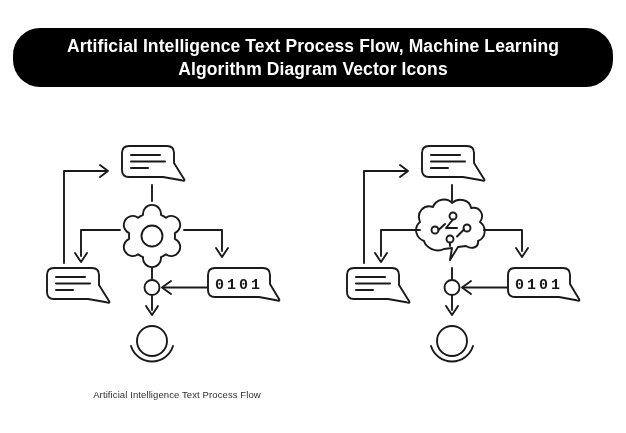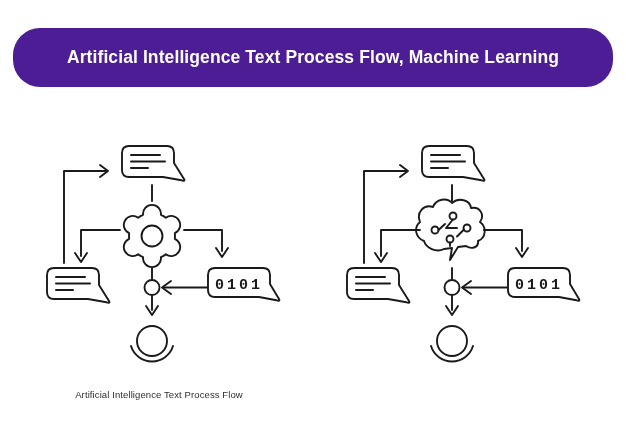--- a/index.html
+++ b/index.html
@@ -7,21 +7,21 @@
     position:relative;
     width:626px;height:433px;
     background:#ffffff;
     font-family:"Liberation Sans", sans-serif;
     overflow:hidden;
   }
   .banner{
     position:absolute;
     left:13px;top:28px;
     width:600px;height:59px;
-    background:#4c1d95;
+    background:#000000;
     border-radius:27px;
     display:flex;flex-direction:column;
     align-items:center;justify-content:center;
     text-align:center;
   }
   .banner-line{
     color:#ffffff;
     font-size:17.5px;
     font-weight:700;
     line-height:1.3;
@@ -33,37 +33,38 @@
   }
   .caption{
     position:absolute;
     top:389px;
     width:260px;
     text-align:center;
     font-size:9.5px;
     color:#2e2e2e;
     letter-spacing:0.1px;
   }
-  .caption-left{left:29px;}
+  .caption-left{left:47px;}
   .caption-right{left:334px;}
   .binary-text{
     font-family:"Liberation Mono","DejaVu Sans Mono",monospace;
     font-size:15px;
     font-weight:600;
     letter-spacing:3px;
     fill:#1a1a1a;
   }
 </style>
 </head>
 <body>
 
 <div class="canvas">
 
   <div class="banner">
     <div class="banner-line">Artificial Intelligence Text Process Flow, Machine Learning</div>
+    <div class="banner-line">Algorithm Diagram Vector Icons</div>
   </div>
 
   <svg class="diagram-svg" width="626" height="433" viewBox="0 0 626 433" fill="none" stroke="#1a1a1a" stroke-width="1.9" stroke-linecap="round" stroke-linejoin="round">
 
     <defs>
 
       <g id="msg-bubble">
         <path d="M 7,0 H 45 Q 52,0 52,7 V 17 L 62,33 Q 63.5,35.5 59.5,34.3 L 41,31 H 7 Q 0,31 0,24 V 7 Q 0,0 7,0 Z"></path>
         <path d="M 9,9 H 38" stroke-width="2"></path>
         <path d="M 9,15.5 H 43" stroke-width="2"></path>

